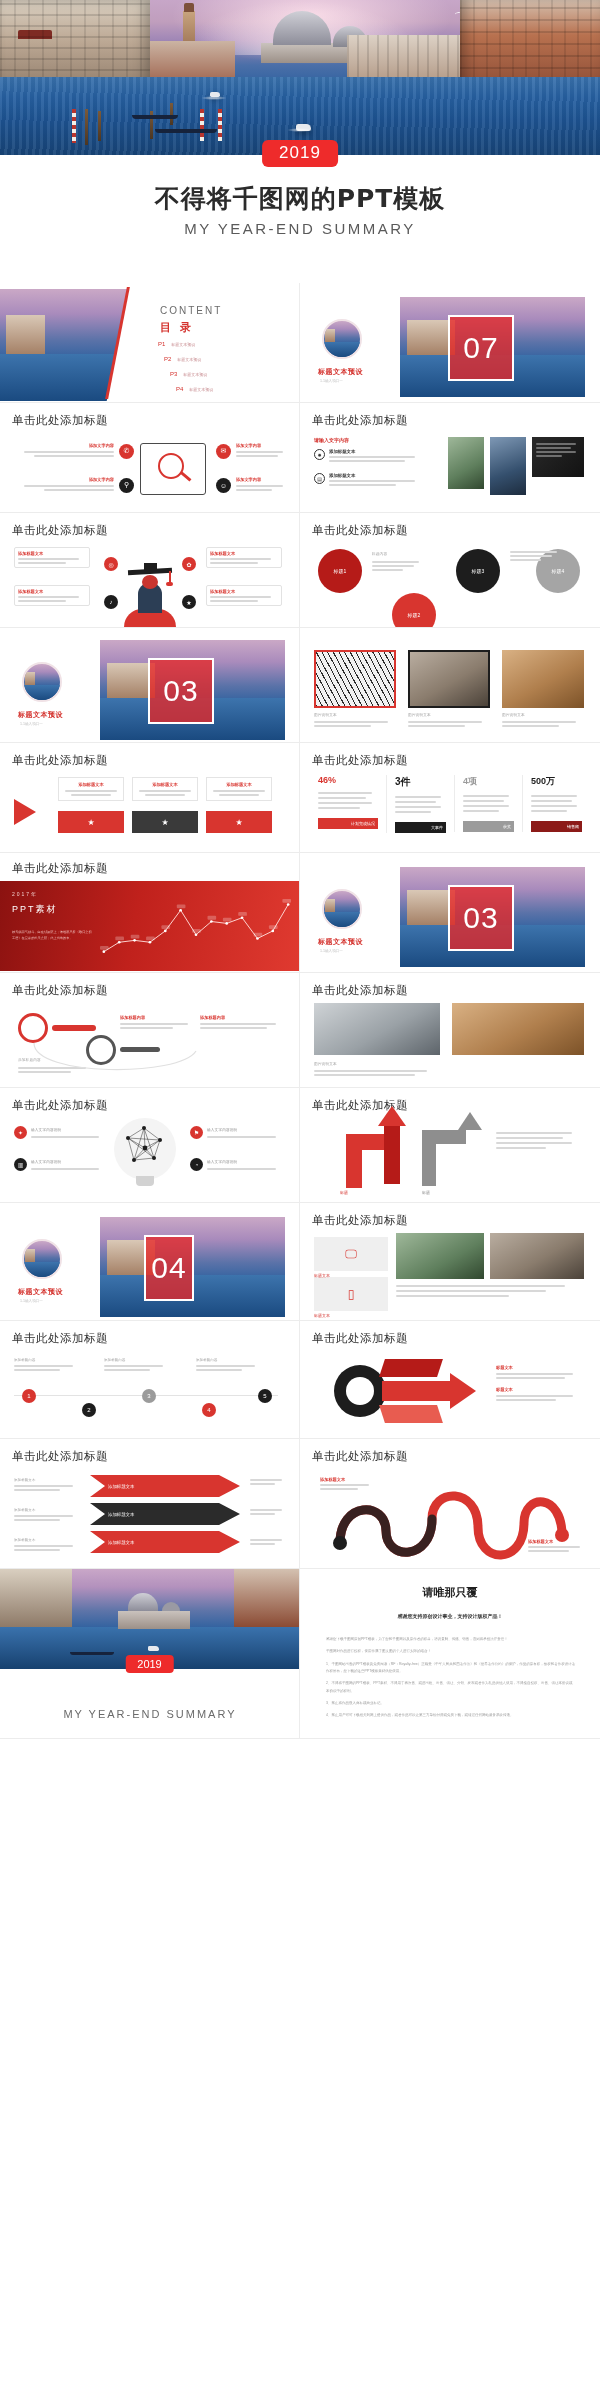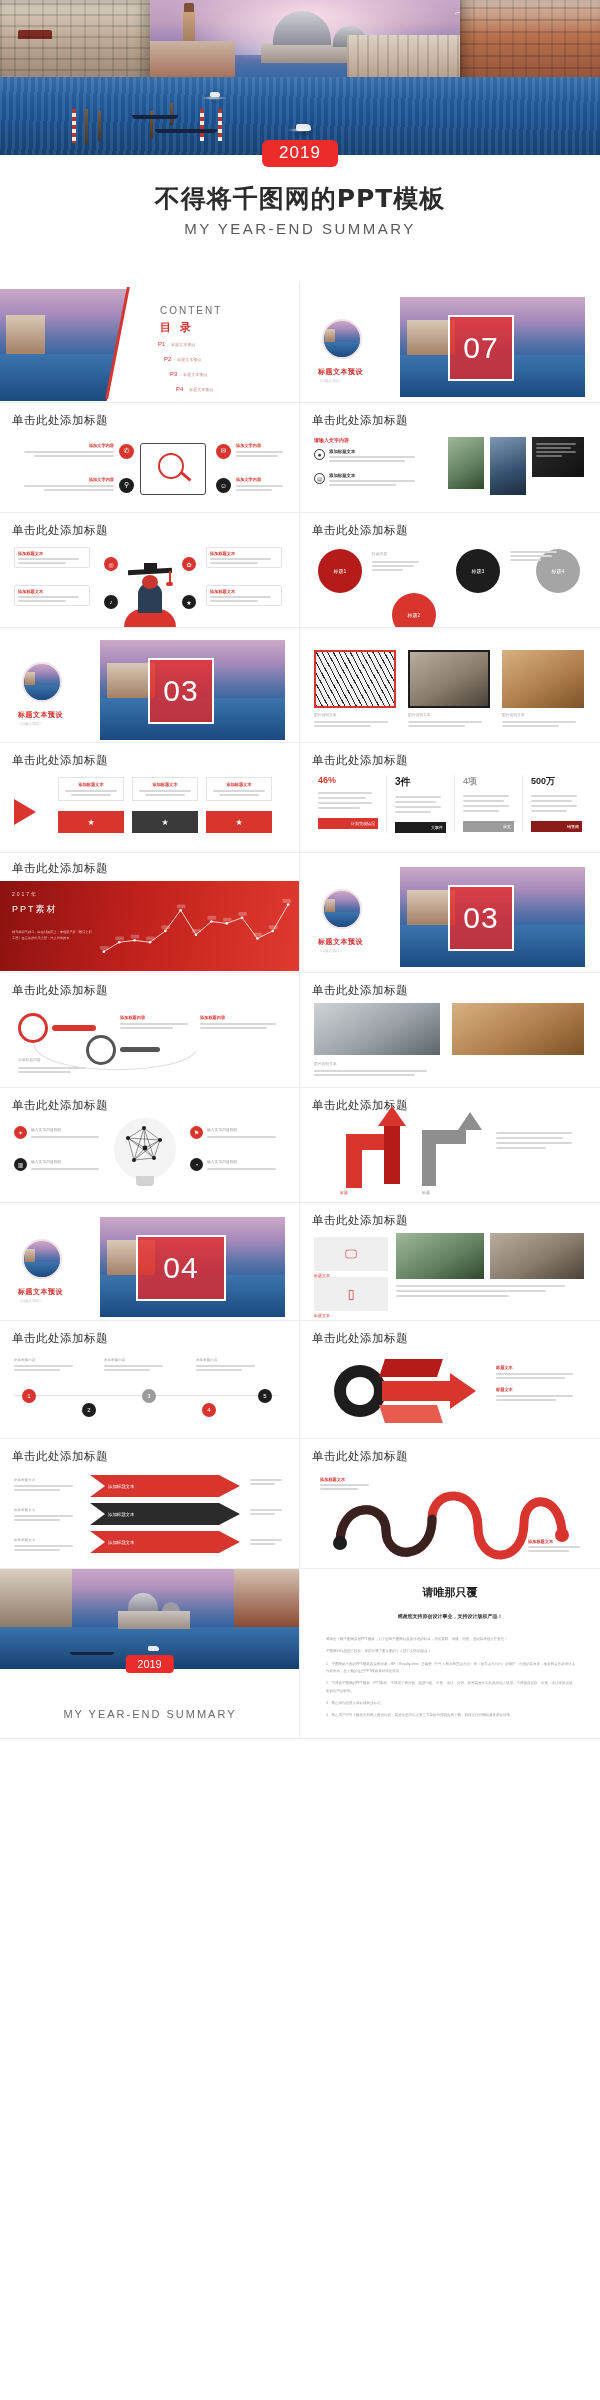--- a/index.html
+++ b/index.html
@@ -613,21 +613,21 @@
       </div>
     </div>
   </div>
 
   <div class="row">
     <div class="slide" style="height:118px">
       <div class="circ-photo ph ph-venice" style="left:22px;top:36px;width:40px;height:40px"></div>
       <div class="sec-label" style="left:18px;top:84px">标题文本预设</div>
       <div class="sec-sub" style="left:20px;top:95px">1.1输入项目一</div>
       <div class="ph ph-venice" style="position:absolute;left:100px;top:14px;width:185px;height:100px"></div>
-      <div class="num-frame" style="left:136px;top:32px;width:90px;height:66px">04</div>
+      <div class="num-frame" style="left:144px;top:32px;width:50px;height:66px">04</div>
     </div>
 
     <div class="slide" style="height:118px">
       <div class="stitle" style="position:absolute;left:12px;top:10px">单击此处添加标题</div>
       <div style="position:absolute;left:14px;top:34px;width:74px;height:34px;background:#efefef;display:flex;align-items:center;justify-content:center">
         <span style="font-size:12px;color:#d8352f">🖵</span>
       </div>
       <div style="position:absolute;left:14px;top:74px;width:74px;height:34px;background:#efefef;display:flex;align-items:center;justify-content:center">
         <span style="font-size:12px;color:#d8352f">▯</span>
       </div>

